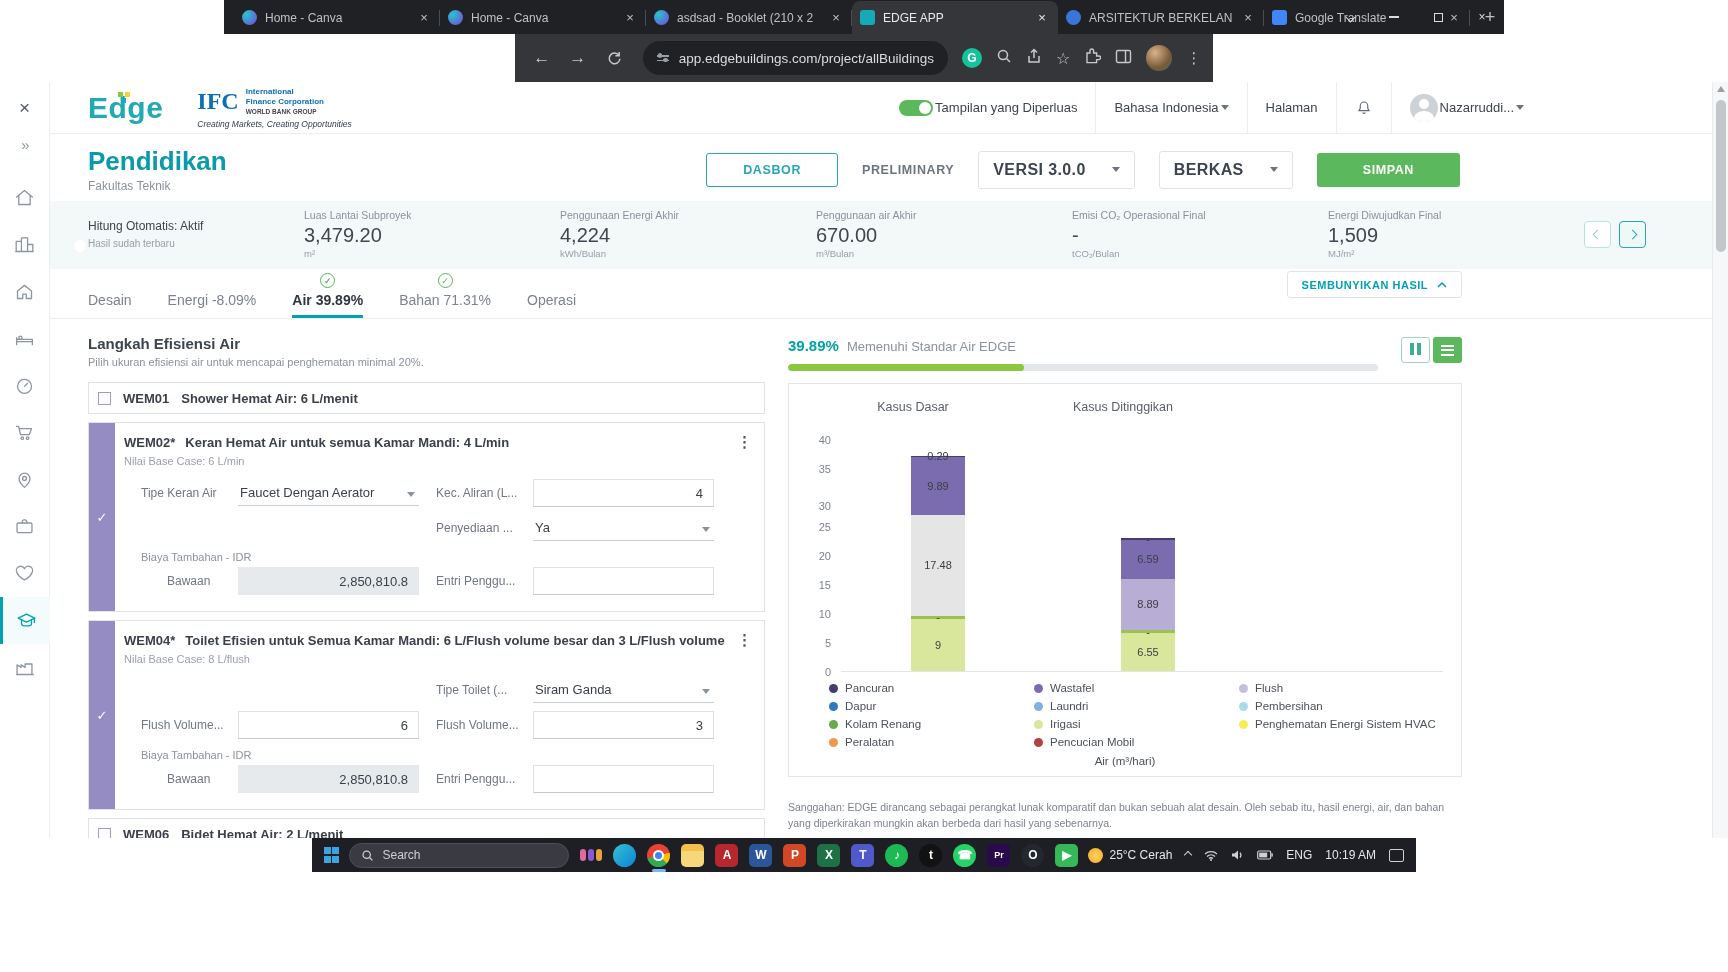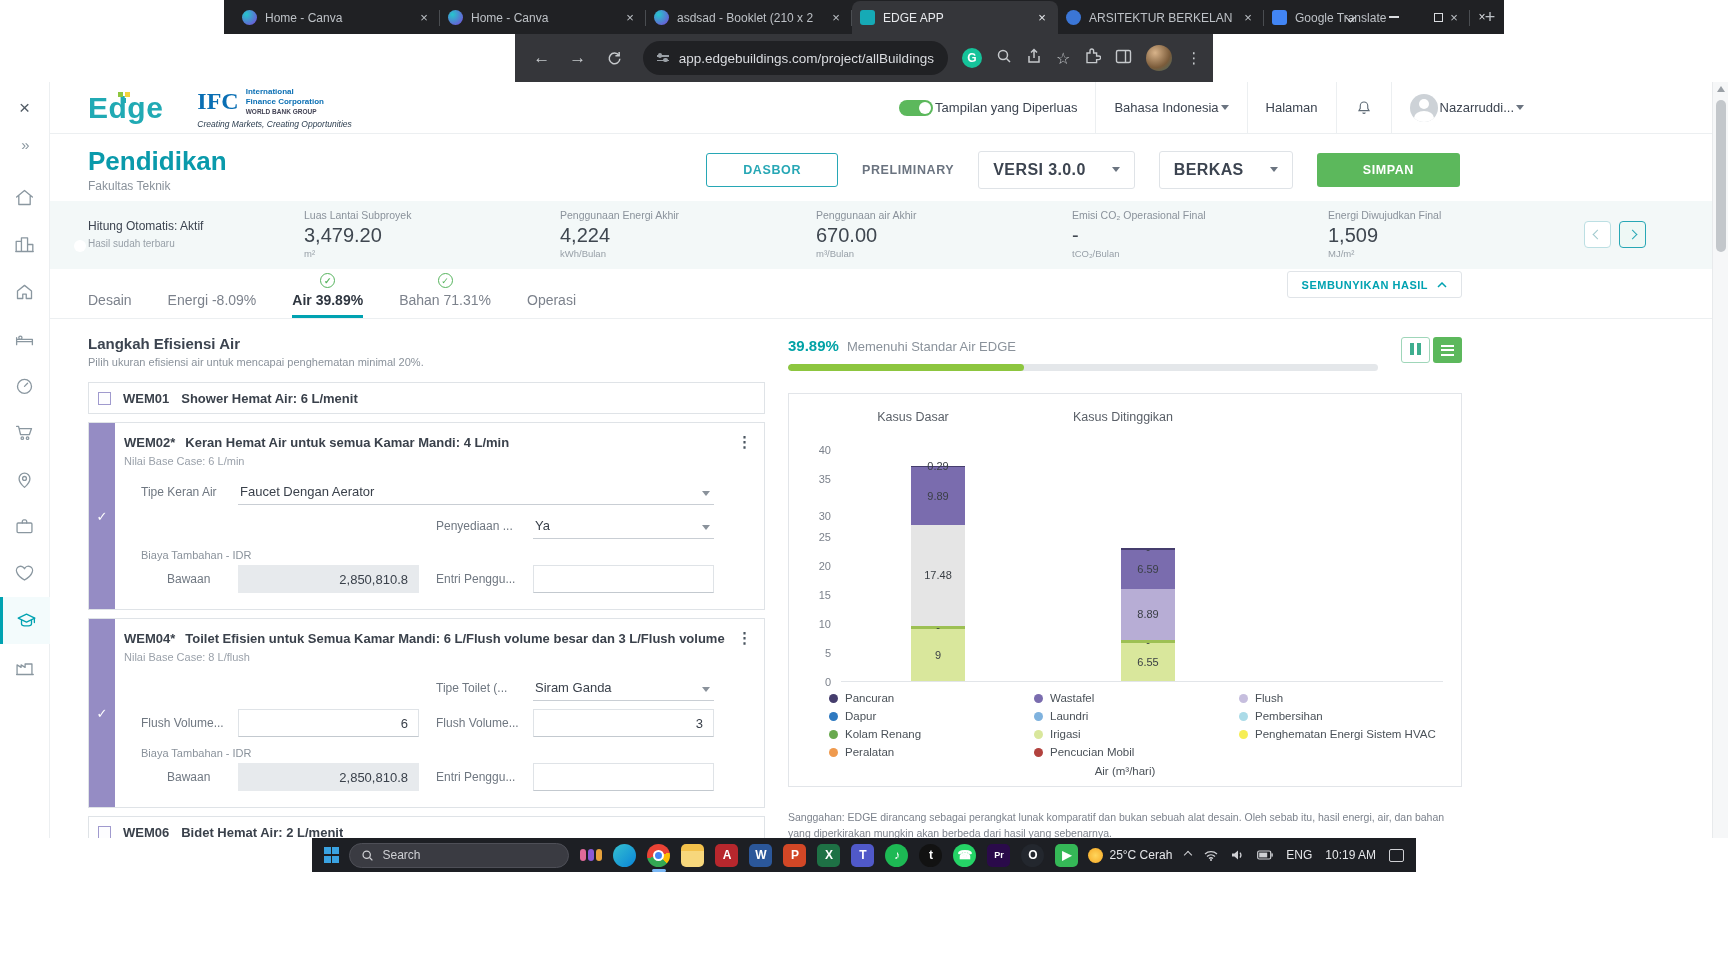--- a/index.html
+++ b/index.html
@@ -143,21 +143,21 @@
   .progress { height:7px; border-radius:4px; background:#e4e7ea; margin-top:10px; width:590px; overflow:hidden; }
   .progress-fill { height:100%; border-radius:4px; background:#8dc63f; }
   .view-toggles { display:flex; gap:3px; margin-left:12px; }
   .vt { width:29px; height:26px; border-radius:3px; display:flex; align-items:center; justify-content:center; }
   .vt.chart-view { border:1px solid #9fd6b9; background:#fff; color:#3fae8f; }
   .vt.chart-view .bars i { display:inline-block; width:4px; background:#3fae8f; margin:0 1.5px; }
   .vt.list-view { background:#5cb85c; color:#fff; }
   .vt.list-view .lines { display:flex; flex-direction:column; gap:2.5px; }
   .vt.list-view .lines i { display:block; width:13px; height:2px; background:#fff; }
 
-  .chart-card { position:relative; border:1px solid #e2e5e9; background:#fff; margin-top:22px; height:394px; }
+  .chart-card { position:relative; border:1px solid #e2e5e9; background:#fff; margin-top:12px; height:394px; }
   .chead { position:absolute; top:15px; width:160px; text-align:center; font-size:12.5px; color:#5a6068; line-height:1.3; }
   .yaxis { position:absolute; left:8px; top:56px; width:34px; height:232px; }
   .ytick { position:absolute; right:0; font-size:11px; color:#7c828c; }
   .plot { position:absolute; left:52px; right:18px; top:56px; height:232px; border-bottom:1px solid #e2e5e9; }
   .cbar { position:absolute; bottom:0; width:54px; display:flex; flex-direction:column-reverse; }
   .seg { position:relative; width:100%; }
   .seg-label { position:absolute; left:0; right:0; top:50%; transform:translateY(-50%); text-align:center; font-size:11px; color:#3a3f45; white-space:nowrap; }
   .legend { position:absolute; left:40px; right:16px; top:298px; display:grid; grid-template-columns:205px 205px 1fr; row-gap:6px; font-size:11.5px; color:#4a5158; }
   .litem { display:flex; align-items:center; gap:7px; }
   .ldot { width:9px; height:9px; border-radius:50%; flex:none; }
@@ -509,20 +509,24 @@
               <div class="mhead">
                 <span class="mcode">WEM02*</span>
                 <span class="mtitle">Keran Hemat Air untuk semua Kamar Mandi: 4 L/min</span>
                 <span class="kebab2">⋮</span>
               </div>
               <div class="base-case">Nilai Base Case: 6 L/min</div>
               <div class="frow">
                 <div class="fcell">
                   <span class="flabel">Tipe Keran Air</span>
                   <div class="sel"><span>Faucet Dengan Aerator</span></div>
+                </div>
+                <div class="fcell">
+                  <span class="flabel">Kec. Aliran (L...</span>
+                  <input class="inp" value="4" style="">
                 </div>
               </div>
               <div class="frow">
                 <div class="fcell"></div>
                 <div class="fcell">
                   <span class="flabel">Penyediaan ...</span>
                   <div class="sel"><span>Ya</span></div>
                 </div>
               </div>
               <div class="cost-label">Biaya Tambahan - IDR</div>

